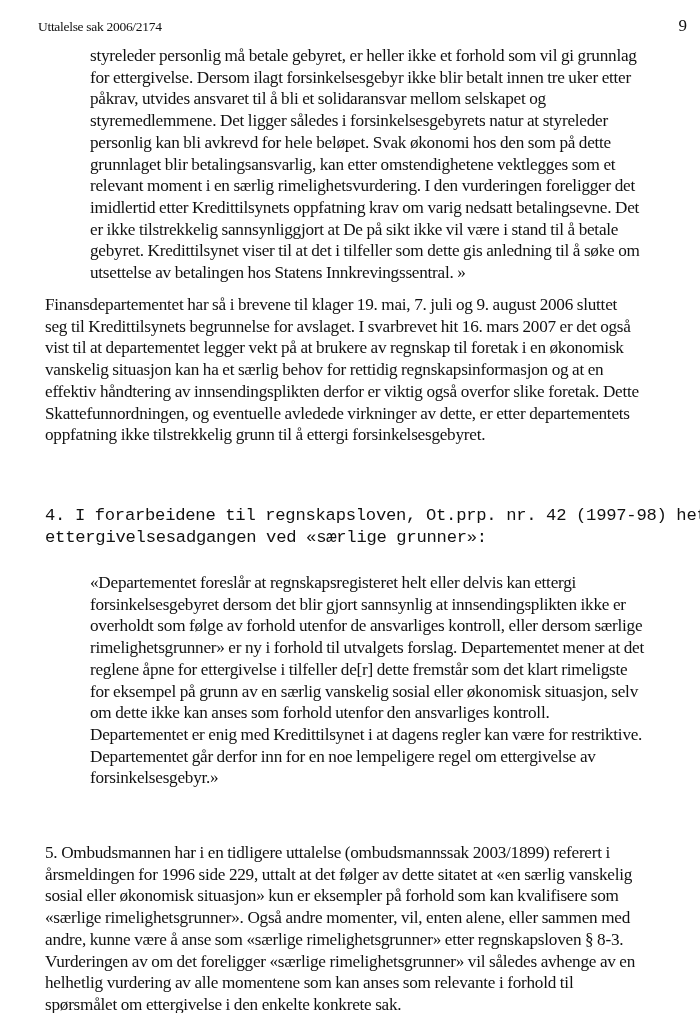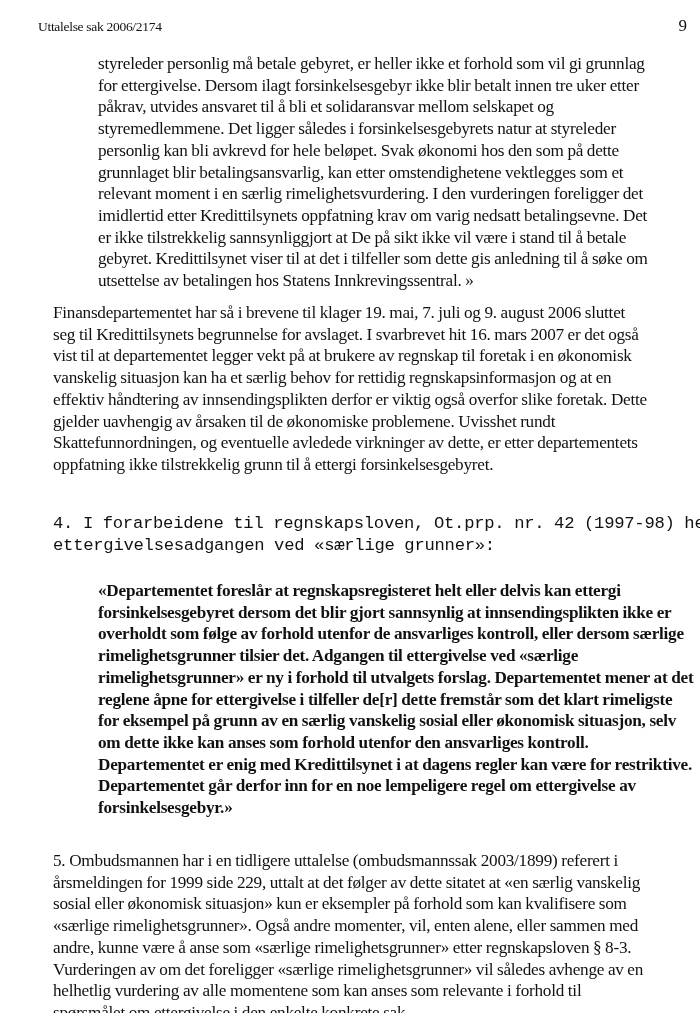--- a/index.html
+++ b/index.html
@@ -10,29 +10,29 @@
   .page { position: absolute; left: 9px; top: 0; width: 700px; height: 1013px; }
   .hdr-left {
     position: absolute; left: 29px; top: 19px;
     font-size: 13.5px; letter-spacing: -0.3px;
   }
   .hdr-right {
     position: absolute; right: 22px; top: 16px;
     font-size: 17px;
   }
   .block {
-    position: absolute; margin: 16px;
+    position: absolute; margin: 8px;
     font-size: 17.2px; line-height: 21.7px;
     letter-spacing: -0.25px; word-spacing: -0.3px;
   }
   .block span.ln { display: block; white-space: nowrap; }
   .quote1 { left: 73px; top: 37px; }
   .p1 { left: 28px; top: 286px; }
   .p2 { left: 28px; top: 497px; font-family: Liberation Mono, monospace; }
-  .quote2 { left: 73px; top: 564px; font-weight: bold; }
+  .quote2 { left: 73px; top: 564px; }
   .p3 { left: 28px; top: 834px; }
 </style>
 </head>
 <body>
 
 <div class="page">
   <div class="hdr-left">Uttalelse sak 2006/2174</div>
   <div class="hdr-right">9</div>
 
   <div class="block quote1">
@@ -47,44 +47,42 @@
       <span class="ln">er ikke tilstrekkelig sannsynliggjort at De på sikt ikke vil være i stand til å betale</span>
       <span class="ln">gebyret. Kredittilsynet viser til at det i tilfeller som dette gis anledning til å søke om</span>
       <span class="ln">utsettelse av betalingen hos Statens Innkrevingssentral. »</span>
     </div>
   <div class="block p1">
       <span class="ln">Finansdepartementet har så i brevene til klager 19. mai, 7. juli og 9. august 2006 sluttet</span>
       <span class="ln">seg til Kredittilsynets begrunnelse for avslaget. I svarbrevet hit 16. mars 2007 er det også</span>
       <span class="ln">vist til at departementet legger vekt på at brukere av regnskap til foretak i en økonomisk</span>
       <span class="ln">vanskelig situasjon kan ha et særlig behov for rettidig regnskapsinformasjon og at en</span>
       <span class="ln">effektiv håndtering av innsendingsplikten derfor er viktig også overfor slike foretak. Dette</span>
-      <span class="ln">gjelder uavhengig av årsaken til de økonomiske problemene. Uvisshet rundt</span>
       <span class="ln">Skattefunnordningen, og eventuelle avledede virkninger av dette, er etter departementets</span>
       <span class="ln">oppfatning ikke tilstrekkelig grunn til å ettergi forsinkelsesgebyret.</span>
     </div>
   <div class="block p2">
       <span class="ln">4. I forarbeidene til regnskapsloven, Ot.prp. nr. 42 (1997-98) heter det på side 205 om</span>
       <span class="ln">ettergivelsesadgangen ved «særlige grunner»:</span>
     </div>
   <div class="block quote2">
       <span class="ln">«Departementet foreslår at regnskapsregisteret helt eller delvis kan ettergi</span>
       <span class="ln">forsinkelsesgebyret dersom det blir gjort sannsynlig at innsendingsplikten ikke er</span>
       <span class="ln">overholdt som følge av forhold utenfor de ansvarliges kontroll, eller dersom særlige</span>
-      <span class="ln">rimelighetsgrunner tilsier det. Adgangen til ettergivelse ved «særlige</span>
       <span class="ln">rimelighetsgrunner» er ny i forhold til utvalgets forslag. Departementet mener at det</span>
       <span class="ln">reglene åpne for ettergivelse i tilfeller de[r] dette fremstår som det klart rimeligste</span>
       <span class="ln">for eksempel på grunn av en særlig vanskelig sosial eller økonomisk situasjon, selv</span>
       <span class="ln">om dette ikke kan anses som forhold utenfor den ansvarliges kontroll.</span>
       <span class="ln">Departementet er enig med Kredittilsynet i at dagens regler kan være for restriktive.</span>
       <span class="ln">Departementet går derfor inn for en noe lempeligere regel om ettergivelse av</span>
       <span class="ln">forsinkelsesgebyr.»</span>
     </div>
   <div class="block p3">
       <span class="ln">5. Ombudsmannen har i en tidligere uttalelse (ombudsmannssak 2003/1899) referert i</span>
-      <span class="ln">årsmeldingen for 1999 side 229, uttalt at det følger av dette sitatet at «en særlig vanskelig</span>
+      <span class="ln">årsmeldingen for 1996 side 229, uttalt at det følger av dette sitatet at «en særlig vanskelig</span>
       <span class="ln">sosial eller økonomisk situasjon» kun er eksempler på forhold som kan kvalifisere som</span>
       <span class="ln">«særlige rimelighetsgrunner». Også andre momenter, vil, enten alene, eller sammen med</span>
       <span class="ln">andre, kunne være å anse som «særlige rimelighetsgrunner» etter regnskapsloven § 8-3.</span>
       <span class="ln">Vurderingen av om det foreligger «særlige rimelighetsgrunner» vil således avhenge av en</span>
       <span class="ln">helhetlig vurdering av alle momentene som kan anses som relevante i forhold til</span>
       <span class="ln">spørsmålet om ettergivelse i den enkelte konkrete sak.</span>
     </div>
 </div>
 
 </body></html>

